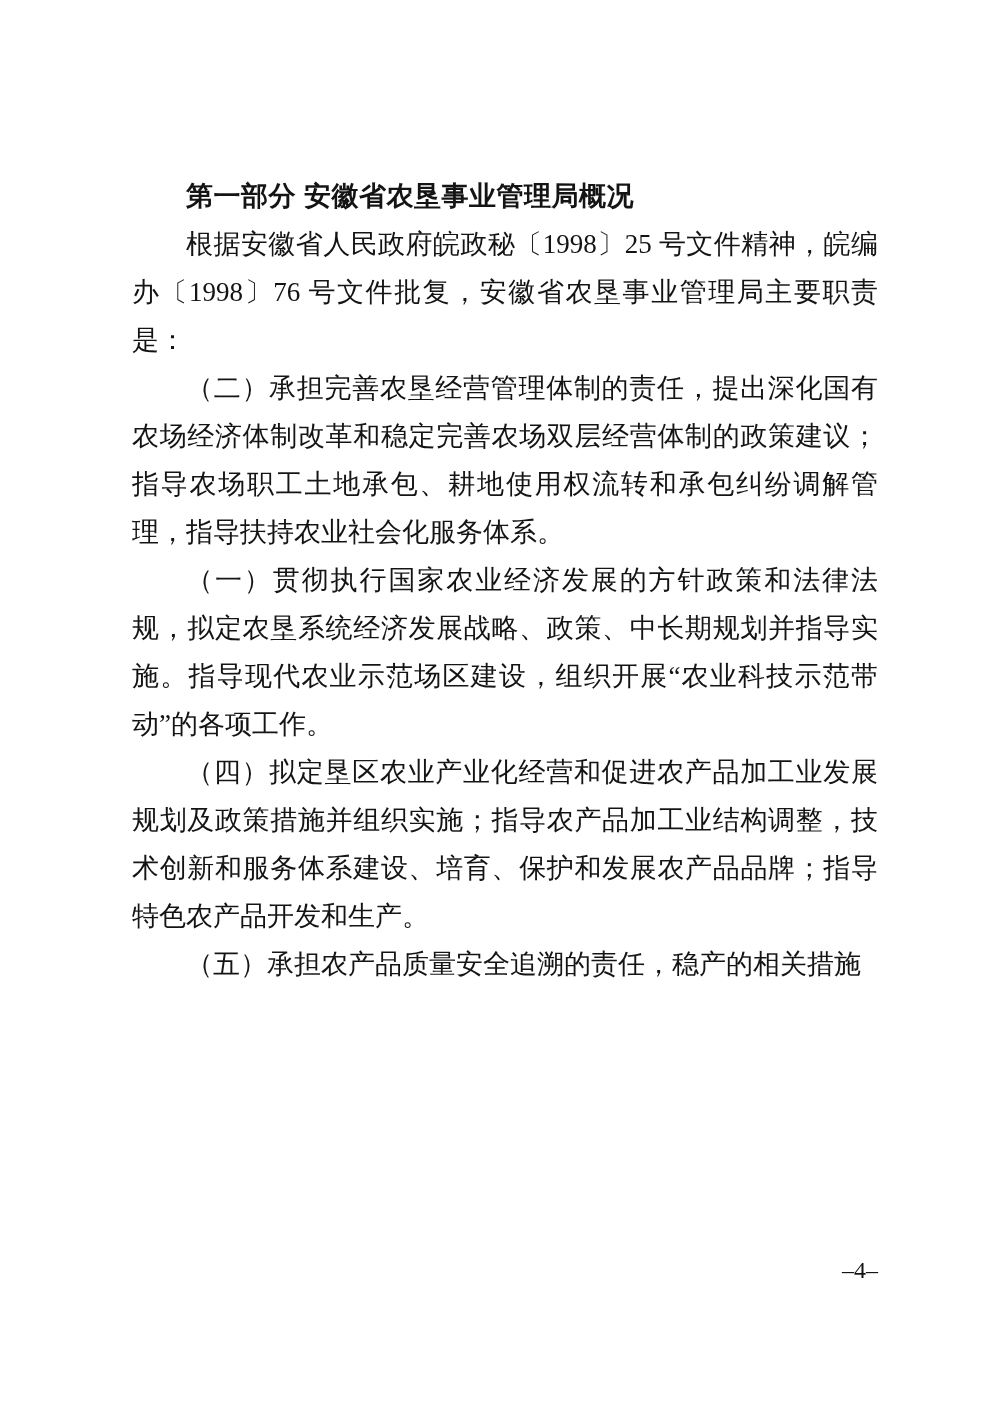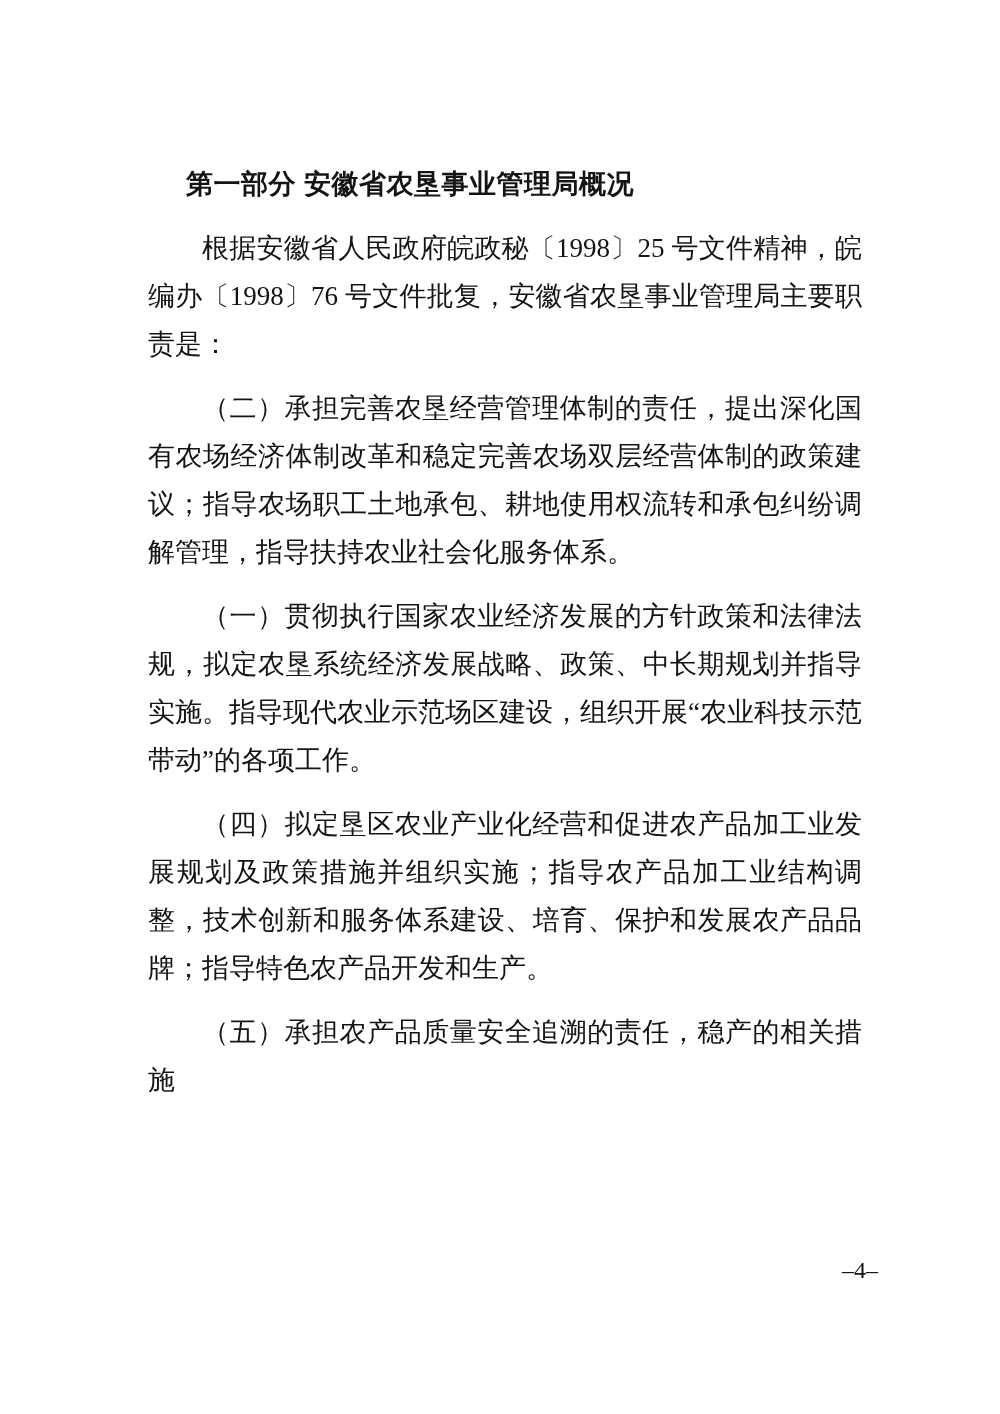--- a/index.html
+++ b/index.html
@@ -11,21 +11,21 @@
     position: relative;
     width: 1000px;
     height: 1414px;
     background: #ffffff;
     color: #141414;
     overflow: hidden;
   }
   .content {
     position: absolute;
     left: 132px;
-    top: 160px;
+    top: 172px;
     width: 746px;
   }
   .doc-title {
     margin: 0;
     font-family: "Liberation Sans", "DejaVu Sans", sans-serif;
     font-weight: bold;
     font-size: 27px;
     line-height: 48px;
     text-indent: 2em;
     letter-spacing: 0.5px;
@@ -33,21 +33,21 @@
   .section-heading {
     margin: 0 0 6px 0;
     font-family: "Liberation Sans", "DejaVu Sans", sans-serif;
     font-weight: bold;
     font-size: 28px;
     line-height: 48px;
     text-indent: 2em;
     letter-spacing: 0.5px;
   }
   .body-para {
-    margin: 16px;
+    margin: 0;
     font-family: "Liberation Serif", "DejaVu Serif", serif;
     font-weight: normal;
     font-size: 27px;
     line-height: 48px;
     text-indent: 2em;
     text-align: justify;
     text-justify: inter-character;
   }
   .page-number {
     position: absolute;

